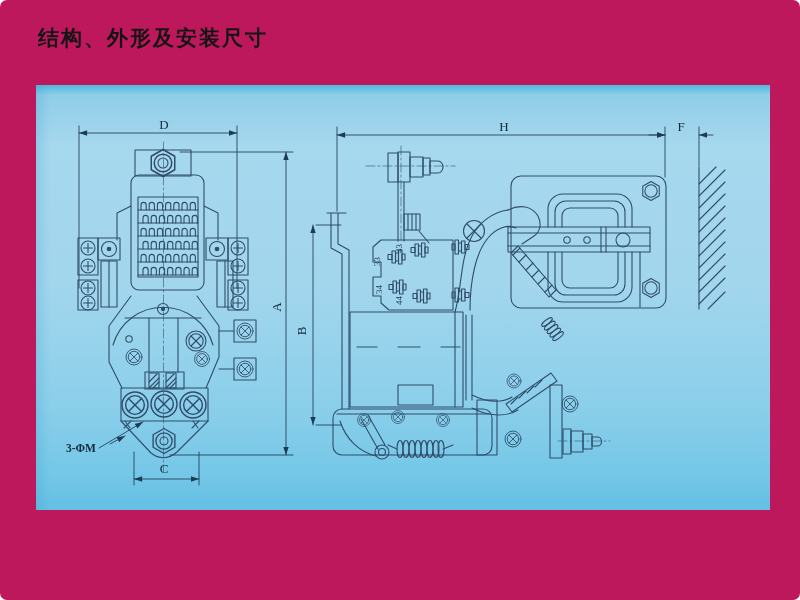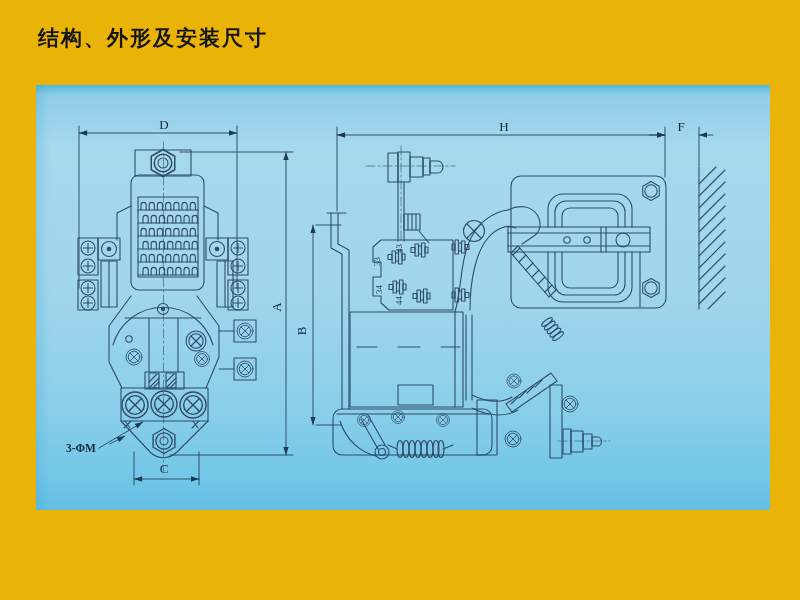--- a/index.html
+++ b/index.html
@@ -1,17 +1,17 @@
 <!DOCTYPE html>
 <html><head>
 <meta charset="utf-8">
 <style>
   html,body{margin:0;padding:0;background:#ffffff;width:800px;height:600px;overflow:hidden;
     font-family:"Liberation Sans",sans-serif;}
-  .stage{position:relative;width:800px;height:600px;background:#eab308;}
+  .stage{position:relative;width:800px;height:600px;background:#be185d;border-radius:7px;}
   .title{position:absolute;left:38px;top:24px;font-family:"Liberation Serif","DejaVu Serif",serif;
     font-size:21px;font-weight:bold;letter-spacing:2px;color:#141414;white-space:nowrap;}
   .panel{position:absolute;left:36px;top:85px;width:734px;height:425px;
     background:
       linear-gradient(90deg, rgba(44,150,200,.20) 0, rgba(44,150,200,0) 14px),
       linear-gradient(180deg,#4fb9dd 0,#8fcde8 10px,#a6d8ee 60px,#a2d6ed 200px,#8bcfea 320px,#74c7e7 390px,#63bfe3 425px);
   }
   svg{display:block}
   .ln{stroke:#2f4d6b;stroke-width:1.1;fill:none;stroke-linecap:round;stroke-linejoin:round;}
   .thin{stroke-width:0.8;}

